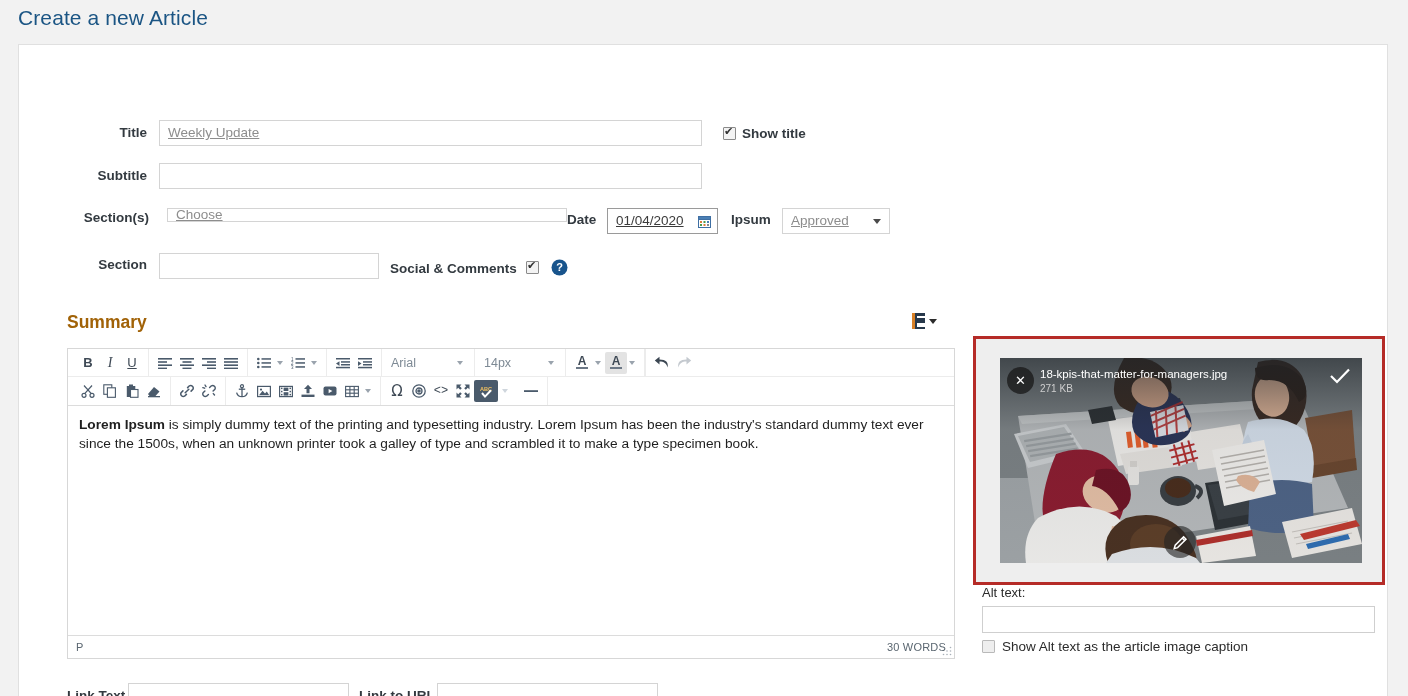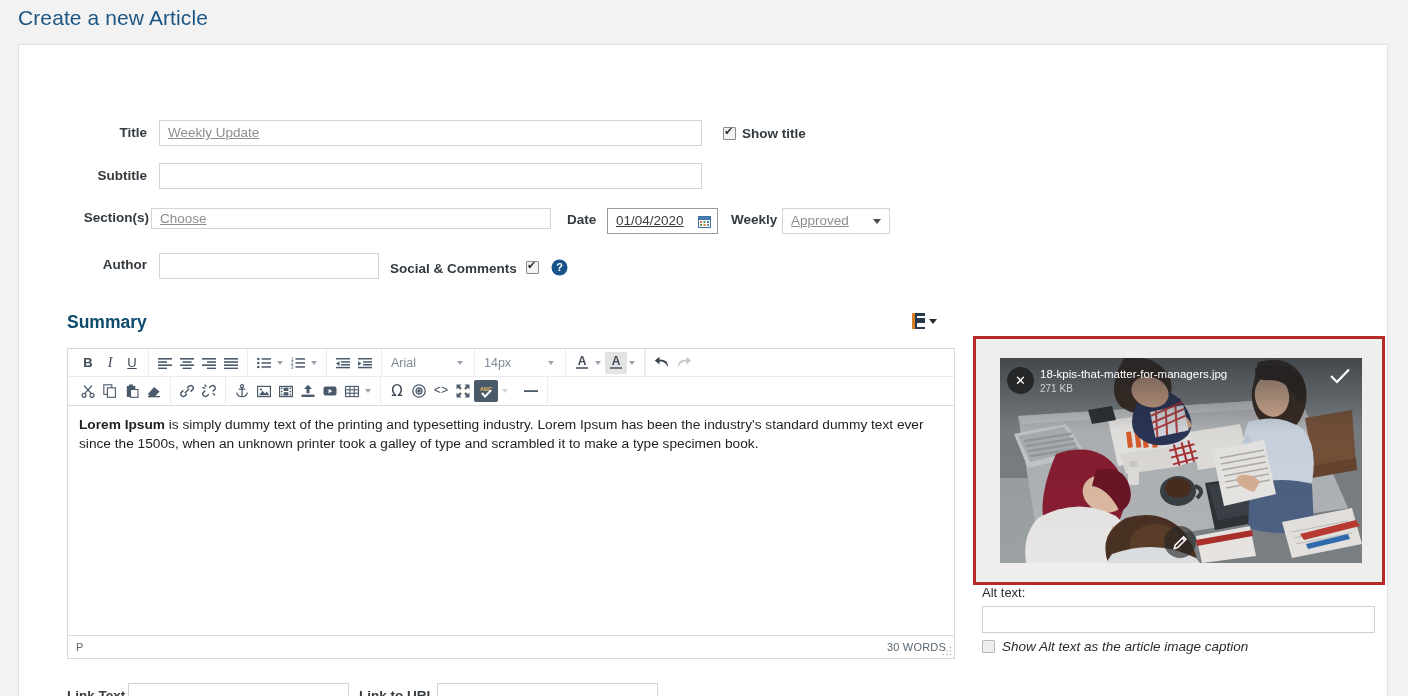--- a/index.html
+++ b/index.html
@@ -46,21 +46,21 @@
   #fld-title { left: 140px; top: 75px; width: 543px; height: 26px; }
   #chk-showtitle-wrap { position: absolute; left: 704px; top: 81px; display: flex; align-items: center; gap: 6px; }
   #chk-showtitle-wrap .ck-lbl { font-size: 13.5px; color: #333a40; font-weight: bold; white-space: nowrap; }
 
   
   #lbl-subtitle { left: 40px; top: 123px; width: 88px; }
   #fld-subtitle { left: 140px; top: 118px; width: 543px; height: 26px; }
 
   
   #lbl-sections { left: 20px; top: 165px; width: 110px; }
-  #fld-sections { left: 132px; top: 163px; width: 400px; height: 21px; }
+  #fld-sections { left: 148px; top: 163px; width: 400px; height: 14px; }
   #lbl-date { left: 548px; top: 167px; width: 40px; text-align: left; }
   #fld-date { left: 588px; top: 163px; width: 111px; height: 26px; justify-content: flex-start; }
   #lbl-status { left: 712px; top: 167px; width: 50px; text-align: left; }
   #sel-status { left: 763px; top: 163px; width: 108px; height: 26px; justify-content: space-between; }
 
   
   #lbl-author { left: 40px; top: 212px; width: 88px; }
   #fld-author { left: 140px; top: 208px; width: 220px; height: 26px; }
   #lbl-social { position: absolute; left: 371px; top: 216px; font-size: 13.5px; color: #333a40; font-weight: bold; white-space: nowrap; }
   #chk-social { position: absolute; left: 507px; top: 216px; }
@@ -73,21 +73,21 @@
   }
   .cbox.checked::after {
     content: "✔"; position: absolute; left: 0px; top: -3px;
     font-size: 11px; color: #333; line-height: 13px;
   }
   .cbox.plain { background: #eeeeee; border: 1px solid #b9b9b9; }
 
   
   #summary-title {
     position: absolute; left: 48px; top: 267px;
-    font-size: 17.5px; color: #0c4a6e; font-weight: bold;
+    font-size: 17.5px; color: #a16207; font-weight: bold;
   }
   #summary-menu { position: absolute; left: 893px; top: 268px; display: flex; align-items: center; gap: 4px; }
   .book-icon { width: 13px; height: 16px; background: #27384b; border-left: 3px solid #d98127; position: relative; }
   .book-icon::before { content: ""; position: absolute; left: 2px; top: 3px; width: 8px; height: 2px; background: #fff; }
   .book-icon::after { content: ""; position: absolute; left: 2px; top: 10px; width: 8px; height: 4px; background: #fff; }
   .caret-dn { width: 0; height: 0; border-left: 4px solid transparent; border-right: 4px solid transparent; border-top: 5px solid #2b2b2b; }
 
   
   #editor {
     position: absolute; left: 48px; top: 303px;
@@ -156,21 +156,21 @@
     left: 164px; top: 168px; width: 32px; height: 32px; border-radius: 50%;
     background: rgba(35,35,35,.62); display: flex; align-items: center; justify-content: center;
     cursor: pointer;
   }
 
   #alt-label { position: absolute; left: 963px; top: 540px; font-size: 13px; color: #2b2b2b; }
   #alt-input {
     position: absolute; left: 963px; top: 561px; width: 393px; height: 27px;
     border: 1px solid #cfcfcf; background: #fff;
   }
-  #alt-caption-wrap { position: absolute; left: 963px; top: 594px; display: flex; align-items: center; gap: 7px; font-style: italic; }
+  #alt-caption-wrap { position: absolute; left: 963px; top: 594px; display: flex; align-items: center; gap: 7px; }
   #alt-caption-wrap .cap-lbl { font-size: 13.5px; color: #2b2b2b; }
 
   
   #lbl-linktext { position: absolute; left: 48px; top: 643px; font-size: 13.5px; color: #333a40; font-weight: bold; }
   #fld-linktext { left: 109px; top: 638px; width: 221px; height: 25px; }
   #lbl-linkurl { position: absolute; left: 340px; top: 643px; font-size: 13.5px; color: #333a40; font-weight: bold; }
   #fld-linkurl { left: 418px; top: 638px; width: 221px; height: 25px; }
 
   .sel-caret {
     width: 0; height: 0; border-left: 4px solid transparent;
@@ -215,27 +215,27 @@
           <rect x="2" y="6" width="2" height="2" fill="#e07b39"></rect>
           <rect x="5.5" y="6" width="2" height="2" fill="#4a9a4a"></rect>
           <rect x="9" y="6" width="2" height="2" fill="#4a7fb5"></rect>
           <rect x="2" y="9" width="2" height="2" fill="#4a9a4a"></rect>
           <rect x="5.5" y="9" width="2" height="2" fill="#e07b39"></rect>
           <rect x="9" y="9" width="2" height="2" fill="#888"></rect>
         </svg>
       </span>
     </div>
 
-    <div class="lbl" id="lbl-status">Weekly</div>
+    <div class="lbl" id="lbl-status">Ipsum</div>
     <div class="fld" id="sel-status">
       <span class="val">Approved</span>
       <span class="sel-caret"></span>
     </div>
 
-    <div class="lbl" id="lbl-author">Author</div>
+    <div class="lbl" id="lbl-author">Section</div>
     <div class="fld" id="fld-author">
       <span class="val"></span>
     </div>
     <div id="lbl-social">Social &amp; Comments</div>
     <span class="cbox checked" id="chk-social"></span>
     <span id="help-icon">
       <svg width="17" height="17" viewBox="0 0 17 17">
         <circle cx="8.5" cy="8.5" r="8" fill="#18548c"></circle>
         <text x="8.5" y="12.4" font-size="11" font-family="Liberation Sans, sans-serif" font-weight="bold" fill="#fff" text-anchor="middle">?</text>
       </svg>

